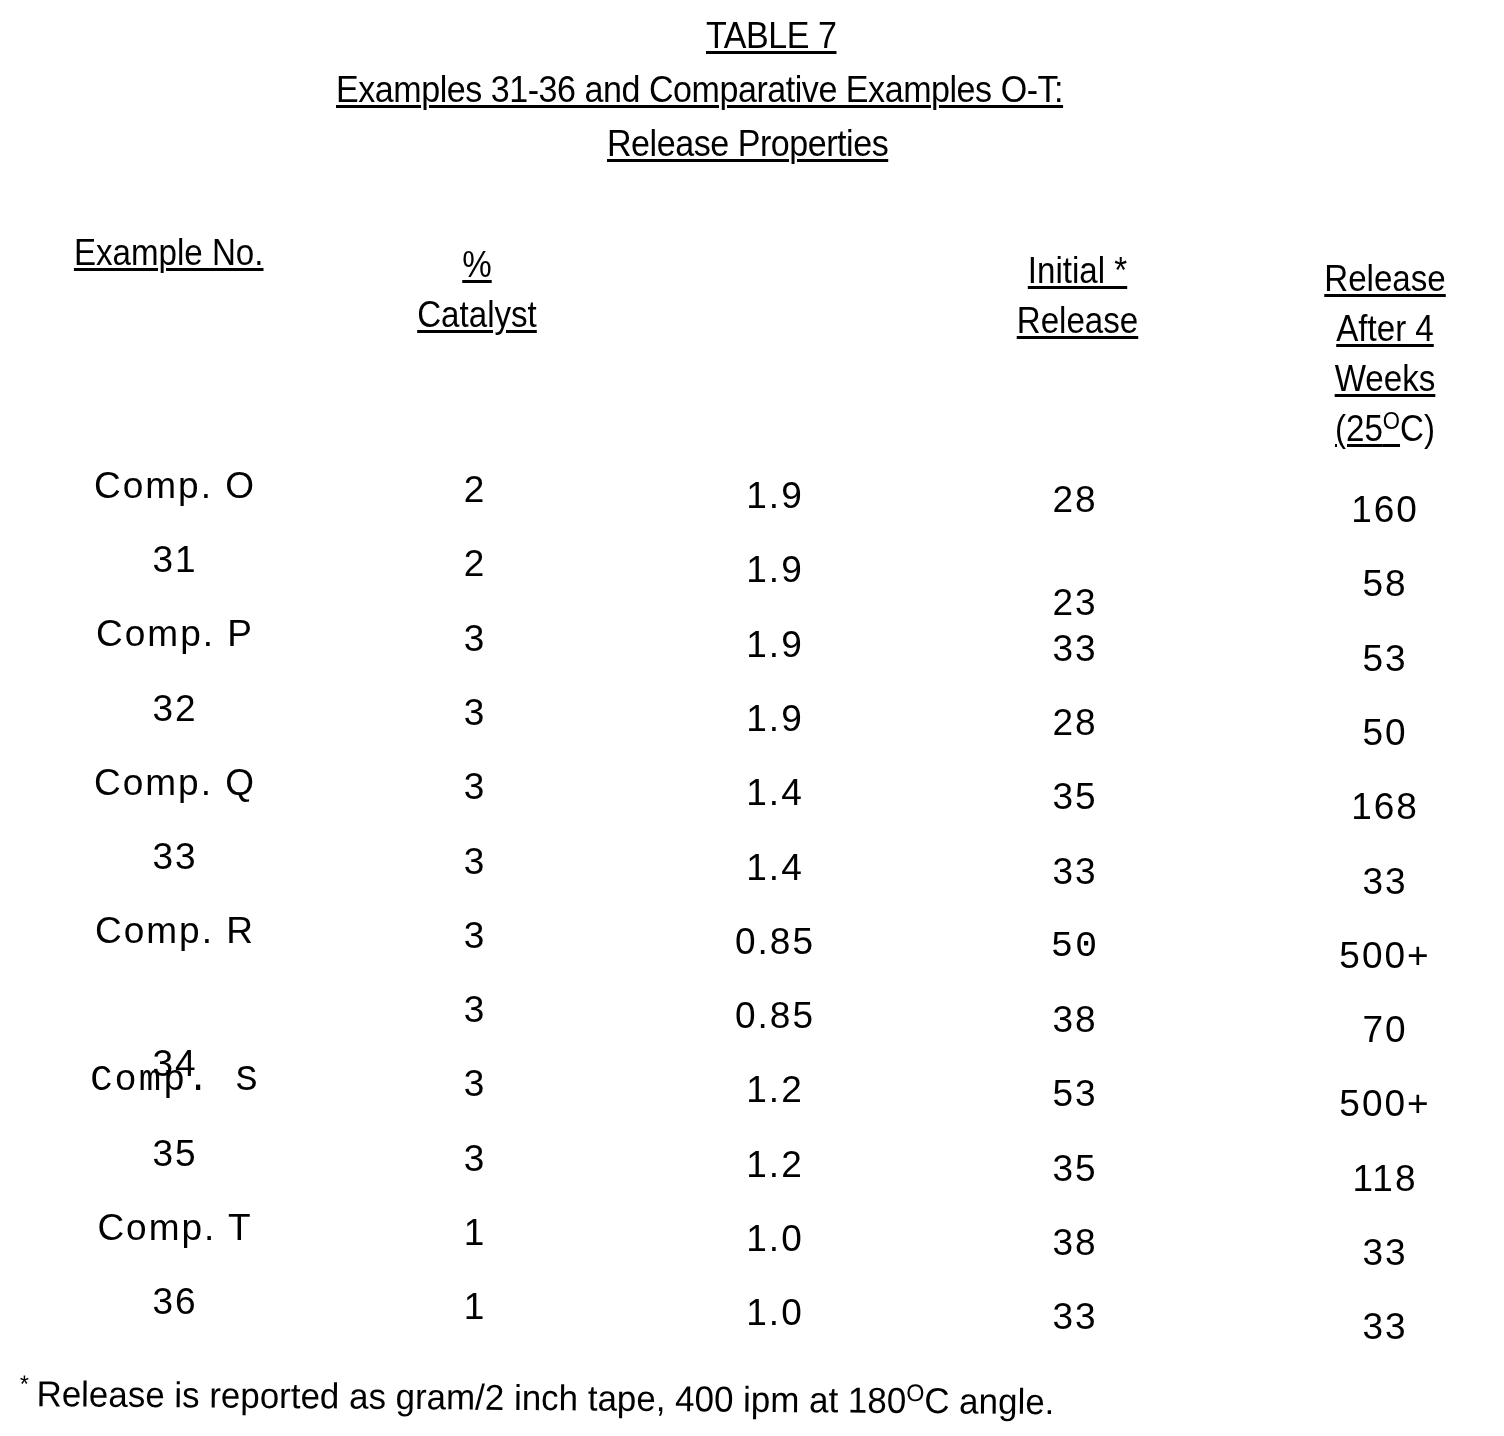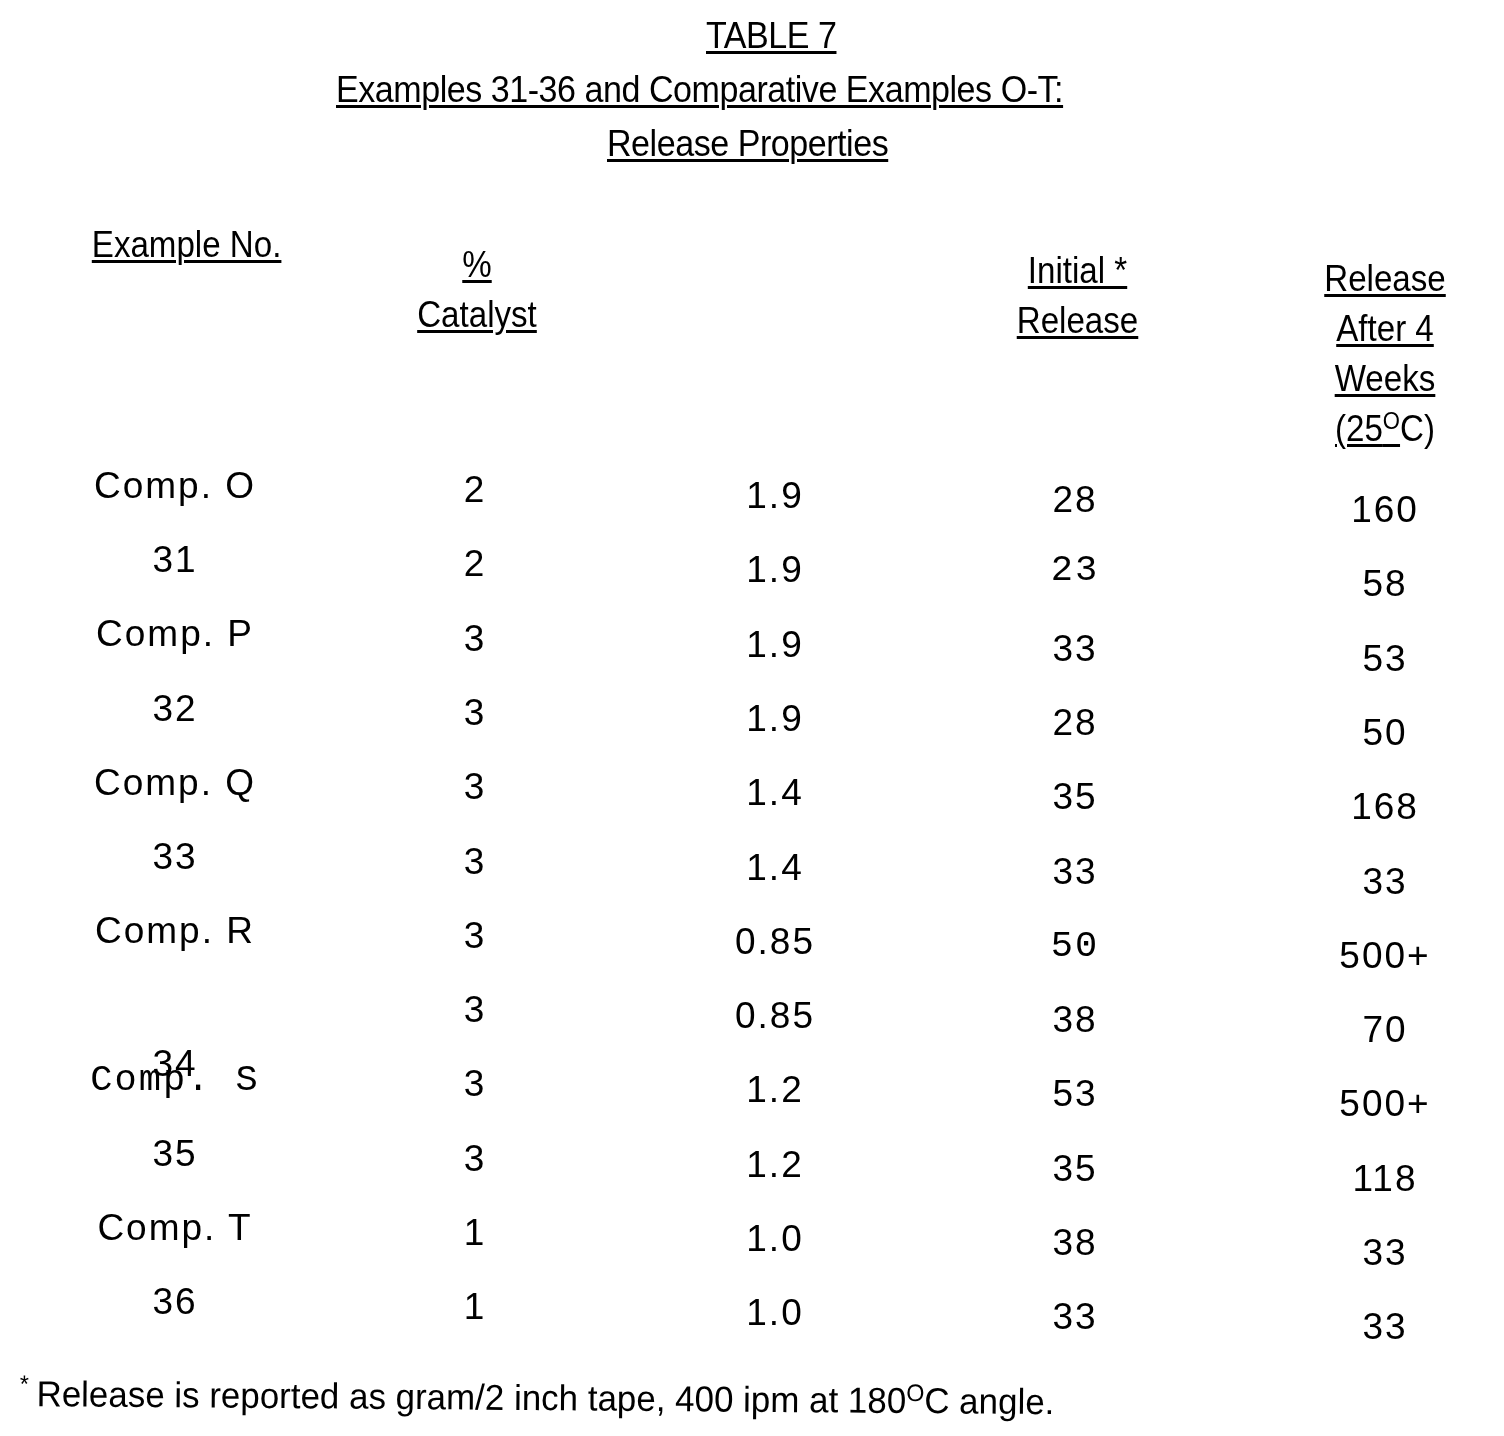--- a/index.html
+++ b/index.html
@@ -56,21 +56,21 @@
       text-decoration: underline;
       text-decoration-thickness: 3px;
       text-underline-offset: 3px;
       transform: scaleX(0.92);
     }
     .col-header sup {
       font-size: 24px;
       line-height: 0;
       vertical-align: 12px;
     }
-    .h-example { left: 56px; top: 220px; width: 245px; text-align: right; }
+    .h-example { left: 56px; top: 228px; width: 245px; text-align: center; }
     .h-example span { transform-origin: left; }
     .h-catalyst { left: 392px; top: 240px; width: 170px; }
     .h-coat { left: 690px; top: 242px; width: 175px; }
     .h-initial { left: 985px; top: 246px; width: 185px; }
     .h-after { left: 1290px; top: 254px; width: 190px; }
 
     .cell {
       position: absolute;
       font-size: 37px;
       line-height: 44px;
@@ -143,21 +143,21 @@
         <div class="cell c-ex" style="top: 464px;">Comp. O</div>
         <div class="cell c-cat" style="top: 468px;">2</div>
         <div class="cell c-coat" style="top: 474px;">1.9</div>
         <div class="cell c-init" style="top: 478px;">28</div>
         <div class="cell c-after" style="top: 488px;">160</div>
       </div>
       <div>
         <div class="cell c-ex" style="top: 538.2px;">31</div>
         <div class="cell c-cat" style="top: 542.3px;">2</div>
         <div class="cell c-coat" style="top: 548.3px;">1.9</div>
-        <div class="cell c-init" style="top: 548px; font-family: Liberation Mono, monospace;">23</div>
+        <div class="cell c-init" style="top: 581px;">23</div>
         <div class="cell c-after" style="top: 562.3px;">58</div>
       </div>
       <div>
         <div class="cell c-ex" style="top: 612.4px;">Comp. P</div>
         <div class="cell c-cat" style="top: 616.6px;">3</div>
         <div class="cell c-coat" style="top: 622.6px;">1.9</div>
         <div class="cell c-init" style="top: 626.6px;">33</div>
         <div class="cell c-after" style="top: 636.6px;">53</div>
       </div>
       <div>

